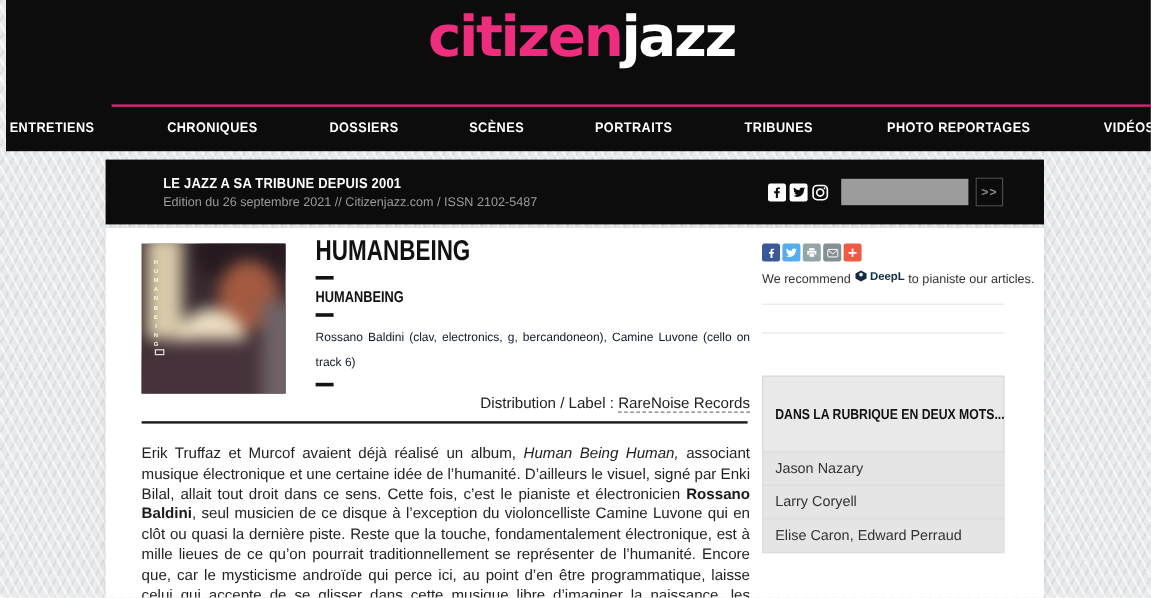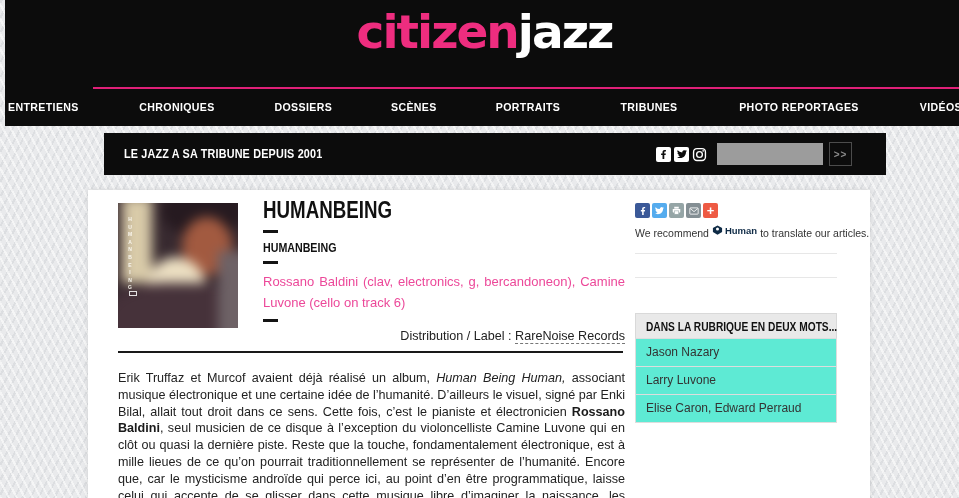--- a/index.html
+++ b/index.html
@@ -20,22 +20,22 @@
           letter-spacing:-2px; line-height:60px; cursor:pointer; }
   .logo .lg1 { color:#ee2d7f; }
   .logo .lg2 { color:#ffffff; }
   .pink-line { position:absolute; left:88px; right:0; top:87px; height:2px; background:#e02078; }
   .main-nav { position:absolute; left:0; top:90px; width:100%; height:34px;
               display:flex; justify-content:space-between; align-items:center; gap:27px; }
   .nav-item { color:#fff; font-size:11.5px; font-weight:bold; letter-spacing:.4px;
               cursor:pointer; white-space:nowrap; transform:scaleX(.92); }
 
   
-  .subheader { position:absolute; left:88px; top:133px; width:782px; height:42px; background:#0c0c0c;
-               display:flex; align-items:center; justify-content:space-between; padding:0 34px 0 20px;margin-left:16px; }
+  .subheader { position:absolute; left:88px; top:133px; width:782px; height:54px; background:#0c0c0c;
+               display:flex; align-items:center; justify-content:space-between; padding:0 34px 0 48px; }
   .tagline { color:#fff; font-size:12px; font-weight:bold; letter-spacing:.2px;
              transform:scaleX(.9); transform-origin:left center; white-space:nowrap; }
   .edition { color:#9b9b9b; font-size:10.5px; margin-top:3px; white-space:nowrap; }
   .sub-right { display:flex; align-items:center; gap:6px; }
   .sub-social { display:flex; align-items:center; gap:3px; margin-right:4px; }
   .sub-icon { width:15px; height:15px; display:flex; align-items:center; justify-content:center; cursor:pointer; }
   .sub-icon.solid { background:#fff; border-radius:2px; }
   .search-input { width:106px; height:22px; background:#9c9c9c; border:none; outline:none;
                   font-size:11px; padding:0 5px; color:#222; }
   .search-btn { width:23px; height:24px; background:#0c0c0c; border:1px solid #4c4c4c;
@@ -60,21 +60,21 @@
                  font-size:5px; letter-spacing:1.6px; color:#fdfaf2; opacity:.95; font-weight:bold; }
   .cover-mark { position:absolute; left:11px; top:88px; width:8px; height:5px; border:1px solid rgba(255,255,255,.85); }
 
   
   .title-block { position:absolute; left:175px; top:6px; width:362px; }
   .album-title { font-size:24px; font-weight:bold; color:#111; letter-spacing:0;
                  transform:scaleX(.78); transform-origin:left center; white-space:nowrap; }
   .divider { width:15px; height:3px; background:#141414; margin:6px 0 7px 0; }
   .album-subtitle { font-size:13px; font-weight:bold; color:#111;
                     transform:scaleX(.82); transform-origin:left center; white-space:nowrap; }
-  .credits { font-size:13px; color:#ec4899; line-height:21px; text-align:justify; margin-top:2px; }
+  .credits { font-size:10px; color:#0f172a; line-height:21px; text-align:justify; margin-top:2px; }
   .label-line { font-size:12.6px; color:#222; margin-top:2px;text-align:right; }
   .label-link { color:#222; text-decoration:none; border-bottom:1px dashed #777; cursor:pointer; }
 
   
   .rule { position:absolute; left:30px; top:161px; width:505px; height:2px; background:#191919; }
   .article { position:absolute; left:30px; top:180px; width:507px;
              font-size:12.6px; line-height:16.8px; color:#222; text-align:justify; }
   .article em { font-style:italic; }
   .article strong { font-weight:bold; color:#1a1a1a; cursor:pointer; }
 
@@ -90,24 +90,24 @@
   .si-pl { background:#ee5a43; font-size:13px; font-weight:bold; line-height:1; }
   .recommend { margin-top:9px; font-size:10.5px; color:#333; display:flex; align-items:flex-start;
                flex-wrap:nowrap; white-space:nowrap; }
   .deepl { display:inline-flex; align-items:center; margin:0 3px; cursor:pointer; position:relative; top:-2px; }
   .deepl-name { color:#0f2b46; font-weight:bold; font-size:9.5px; margin-left:2px; }
   .sep { border-top:1px solid #e7e7e7; margin-top:0; }
   .sep1 { position:absolute; left:0; top:50px;  width:202px; }
   .sep2 { position:absolute; left:0; top:74px;  width:202px; }
 
   .rubrique { position:absolute; left:0; top:110px; width:202px; }
-  .rubrique-header { background:#e9e9e9; border:1px solid #d9d9d9; padding:3px 10px; cursor:default; }
+  .rubrique-header { background:#e9e9e9; border:1px solid #d9d9d9; padding:22px 10px; cursor:default; }
   .rubrique-header span { display:inline-block; font-size:12px; font-weight:bold; color:#111;
                           transform:scaleX(.85); transform-origin:left center; white-space:nowrap; }
-  .rubrique-item { background:#5eead4; border:1px solid #ddd; margin-top:-1px; padding:6px 10px;
+  .rubrique-item { background:#e5e5e5; border:1px solid #ddd; margin-top:-1px; padding:6px 10px;
                    font-size:12px; color:#333; cursor:pointer; line-height:15px; }
 
   svg { display:block; }
 </style>
 </head>
 <body>
 
 <div class="page">
 
   <header class="top-header">
@@ -123,20 +123,21 @@
       <span class="nav-item">PORTRAITS</span>
       <span class="nav-item">TRIBUNES</span>
       <span class="nav-item">PHOTO REPORTAGES</span>
       <span class="nav-item">VIDÉOS</span>
     </nav>
   </header>
 
   <div class="subheader">
     <div>
       <div class="tagline">LE JAZZ A SA TRIBUNE DEPUIS 2001</div>
+      <div class="edition">Edition du 26 septembre 2021 // Citizenjazz.com / ISSN 2102-5487</div>
     </div>
     <div class="sub-right">
       <div class="sub-social">
         <span class="sub-icon solid">
           <svg width="9" height="9" viewBox="0 0 320 512">
               <path fill="#0c0c0c" d="M279.14 288l14.22-92.66h-88.91v-60.13c0-25.35 12.42-50.06 52.24-50.06h40.42V6.26S260.43 0 225.36 0c-73.22 0-121.08 44.38-121.08 124.72v70.62H22.89V288h81.39v224h100.17V288z"></path>
             </svg>
         </span>
         <span class="sub-icon solid">
           <svg width="10" height="10" viewBox="0 0 24 24">
@@ -211,32 +212,32 @@
             </svg>
         </span>
         <span class="share-icon si-pl">+</span>
       </div>
       <div class="recommend">
         <span>We recommend</span>
         <span class="deepl">
           <svg width="11" height="11" viewBox="0 0 24 24">
               <path fill="#0f2b46" d="M12 1l10 5.5v9L12 21 2 15.5v-9L12 1zm0 4.2a3.3 3.3 0 100 6.6 3.3 3.3 0 000-6.6z"></path>
             </svg>
-          <span class="deepl-name">Human</span>
-        </span>
-        <span>to translate our articles.</span>
+          <span class="deepl-name">DeepL</span>
+        </span>
+        <span>to pianiste our articles.</span>
       </div>
       <div class="sep sep1"></div>
       <div class="sep sep2"></div>
 
       <div class="rubrique">
         <div class="rubrique-header">
           <span>DANS LA RUBRIQUE EN DEUX MOTS...</span>
         </div>
         <div class="rubrique-item">Jason Nazary</div>
-        <div class="rubrique-item">Larry Luvone</div>
+        <div class="rubrique-item">Larry Coryell</div>
         <div class="rubrique-item">Elise Caron, Edward Perraud</div>
 
       </div>
     </aside>
   </main>
 
 </div>
 
 </body></html>

